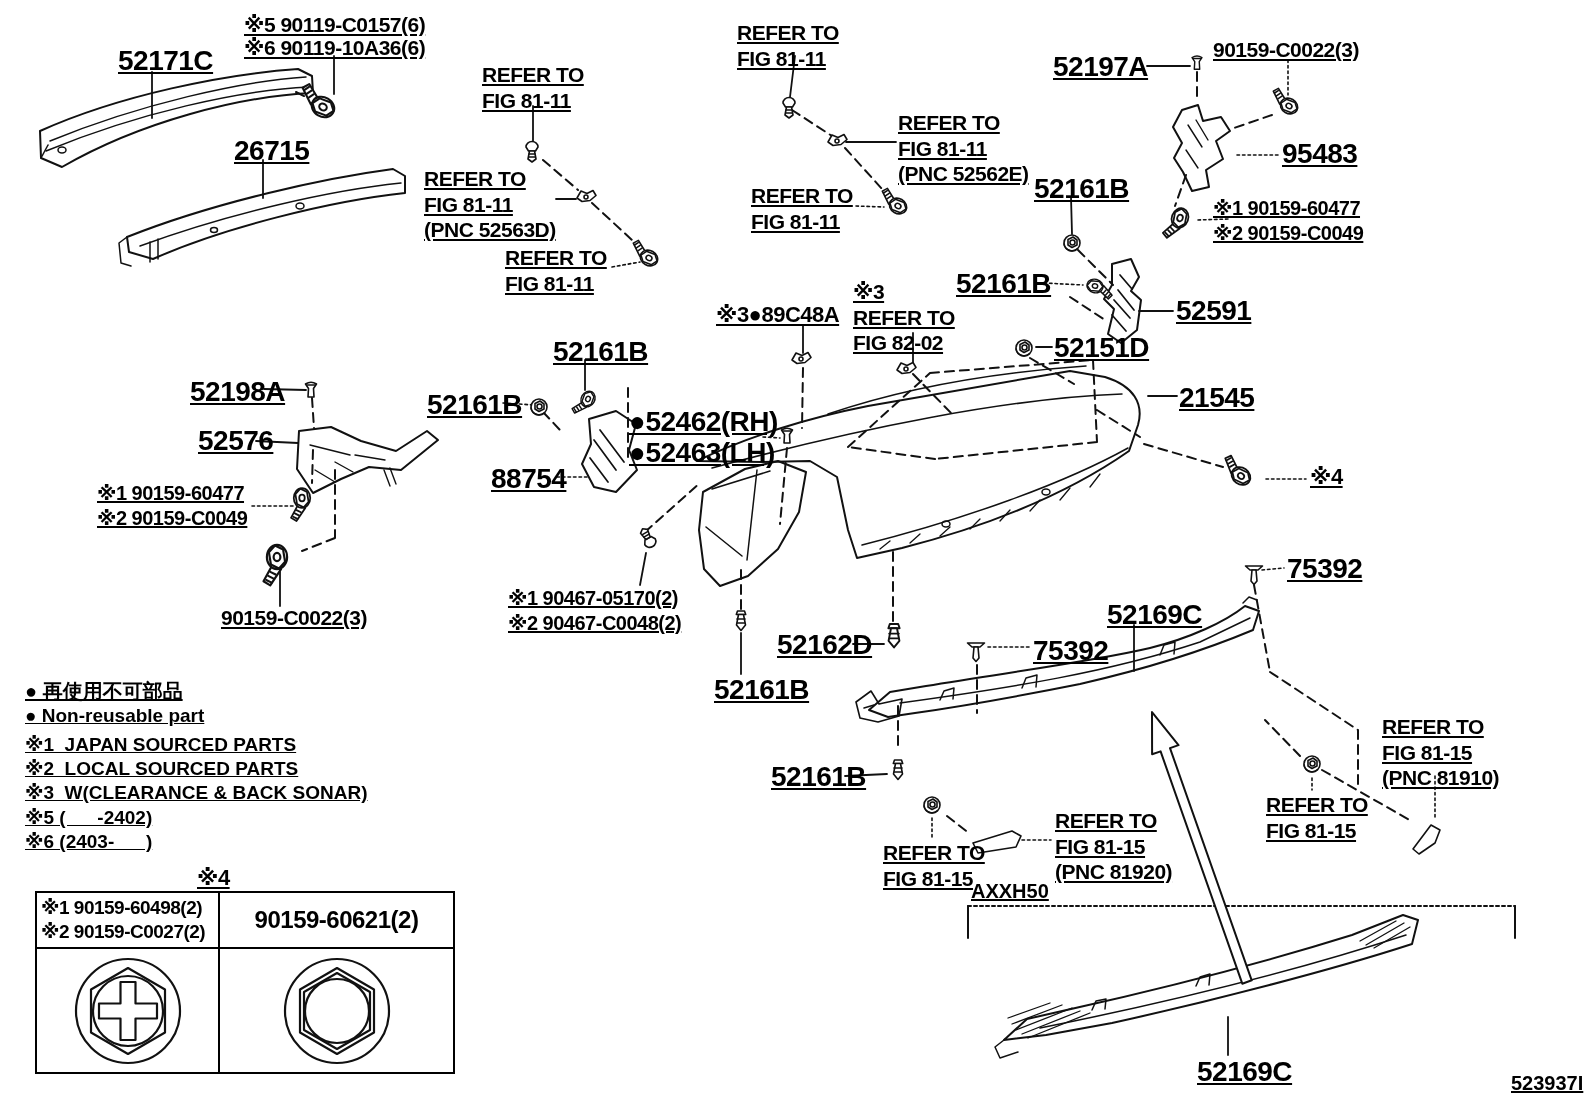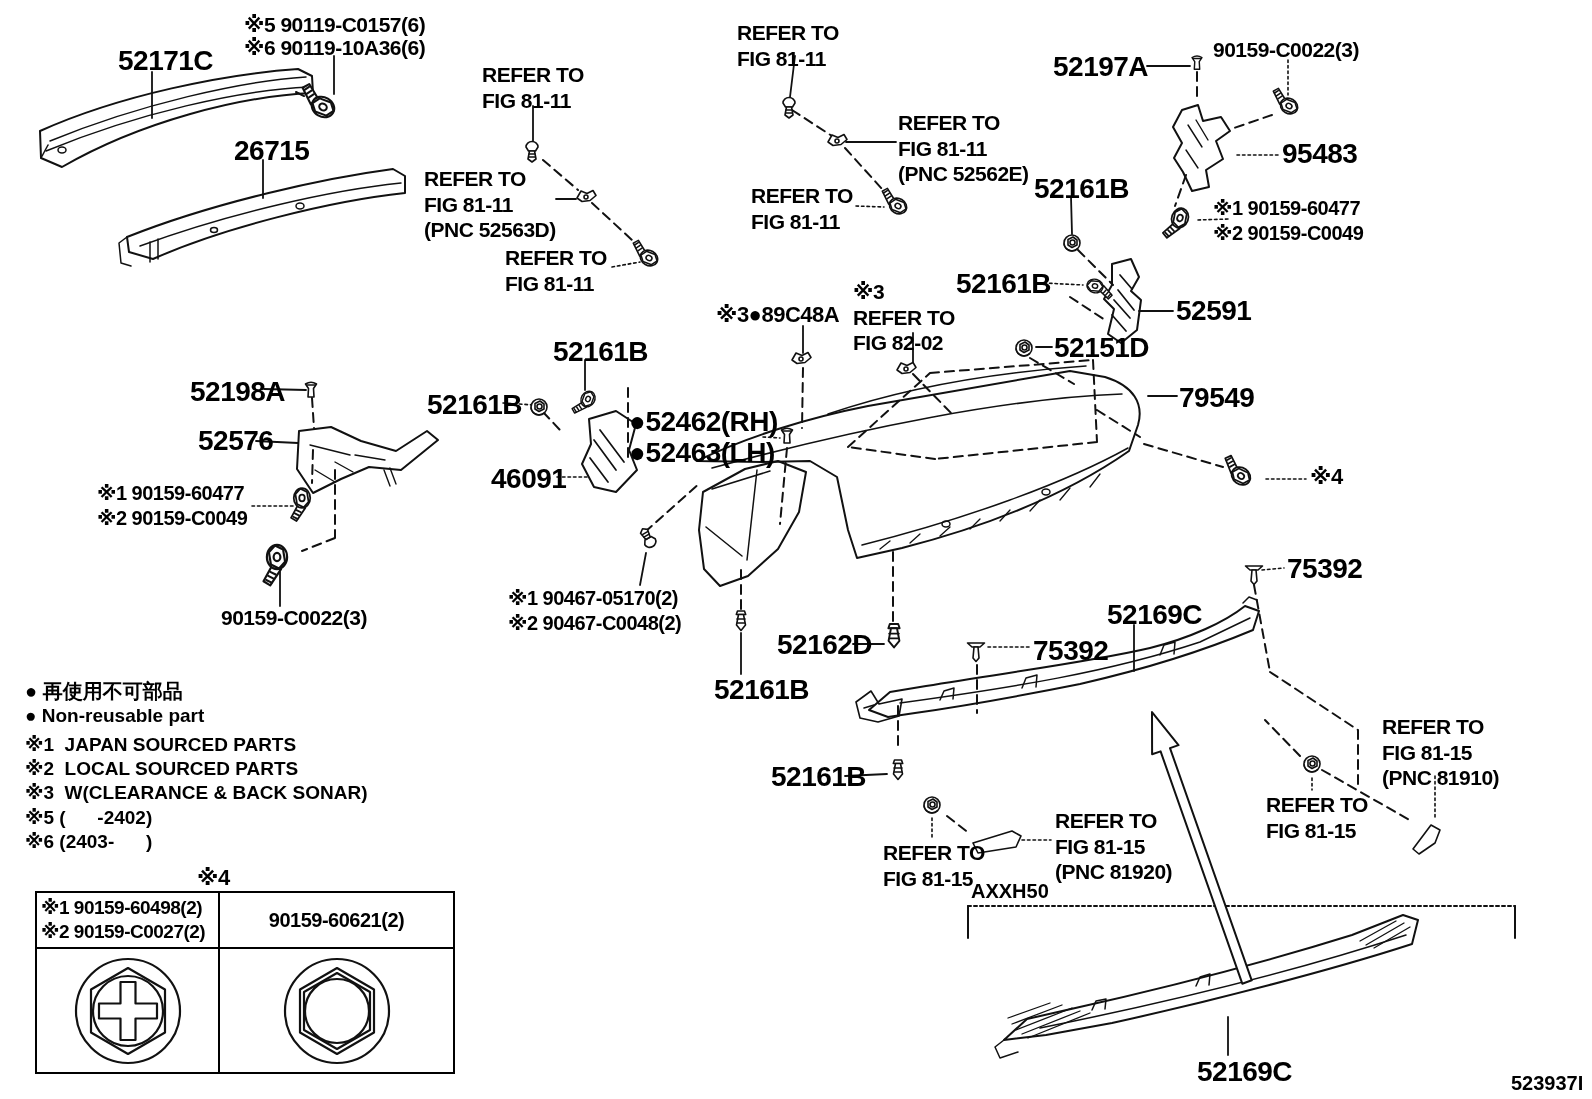--- a/index.html
+++ b/index.html
@@ -1,34 +1,34 @@
 <!DOCTYPE html>
 <html><head>
 <meta charset="utf-8">
 <style>
   html,body{margin:0;padding:0;background:#fff;}
   .stage{position:relative;width:1592px;height:1099px;background:#ffffff;overflow:hidden;
          font-family:"Liberation Sans","DejaVu Sans",sans-serif;color:#000;}
   svg.art{position:absolute;left:0;top:0;}
-  .lbl{position:absolute;color:#000;font-weight:bold;white-space:pre;line-height:1.1;letter-spacing:-0.5px;}
+  .lbl{position:absolute;color:#000;font-weight:bold;white-space:pre;line-height:1.1;letter-spacing:-0.5px;text-decoration:underline;}
   .b  {font-size:28px;}
   .b2 {font-size:22px;}
   .r  {font-size:21px;line-height:1.22;}
   .n  {font-size:20px;line-height:1.25;}
   .n2 {font-size:21px;}
   .n3 {font-size:20px;font-weight:600;letter-spacing:0;}
   .leg{font-size:19px;font-weight:bold;letter-spacing:0;line-height:1;}
   .ftable{position:absolute;left:35px;top:891px;width:420px;height:183px;border:2px solid #000;
           display:flex;flex-direction:column;box-sizing:border-box;background:#fff;}
   .ft-head{display:flex;height:54px;border-bottom:2px solid #000;}
   .ft-body{display:flex;flex:1;}
   .ft-c1{width:183px;border-right:2px solid #000;box-sizing:border-box;}
   .ft-c2{flex:1;}
   .ft-h1{font-size:19px;font-weight:bold;white-space:pre;line-height:1.25;padding:3px 2px 0 4px;letter-spacing:-0.5px;}
-  .ft-h2{font-size:20px;font-weight:bold;display:flex;align-items:center;justify-content:center;letter-spacing:-0.5px;}
+  .ft-h2{font-size:24px;font-weight:bold;display:flex;align-items:center;justify-content:center;letter-spacing:-0.5px;}
   .cell{display:flex;align-items:center;justify-content:center;}
 </style>
 </head>
 <body>
 
 <div class="stage">
 
 <svg class="art" width="1592" height="1099" viewBox="0 0 1592 1099">
   <defs>
     <g id="bolt" stroke="#111" stroke-width="1.6" stroke-linejoin="round" stroke-linecap="round">
@@ -239,26 +239,26 @@
 <div class="lbl n" style="left:1213px;top:196px">※1 90159-60477
 ※2 90159-C0049</div>
 <div class="lbl b" style="left:1034px;top:174px">52161B</div>
 <div class="lbl b" style="left:956px;top:269px">52161B</div>
 <div class="lbl b" style="left:1176px;top:296px">52591</div>
 <div class="lbl b" style="left:1054px;top:333px">52151D</div>
 <div class="lbl r" style="left:853px;top:279px">※3
 REFER TO
 FIG 82-02</div>
 <div class="lbl b2" style="left:716px;top:303px">※3●89C48A</div>
-<div class="lbl b" style="left:1179px;top:383px">79549</div>
+<div class="lbl b" style="left:1179px;top:383px">21545</div>
 <div class="lbl b" style="left:553px;top:337px">52161B</div>
 <div class="lbl b" style="left:427px;top:390px">52161B</div>
 <div class="lbl b" style="left:629px;top:407px">●52462(RH)
 ●52463(LH)</div>
-<div class="lbl b" style="left:491px;top:464px">46091</div>
+<div class="lbl b" style="left:491px;top:464px">88754</div>
 <div class="lbl b" style="left:190px;top:377px">52198A</div>
 <div class="lbl b" style="left:198px;top:426px">52576</div>
 <div class="lbl n" style="left:97px;top:481px">※1 90159-60477
 ※2 90159-C0049</div>
 <div class="lbl n2" style="left:221px;top:606px">90159-C0022(3)</div>
 <div class="lbl b2" style="left:1310px;top:465px">※4</div>
 <div class="lbl n" style="left:508px;top:586px">※1 90467-05170(2)
 ※2 90467-C0048(2)</div>
 <div class="lbl b" style="left:777px;top:630px">52162D</div>
 <div class="lbl b" style="left:1033px;top:636px">75392</div>

